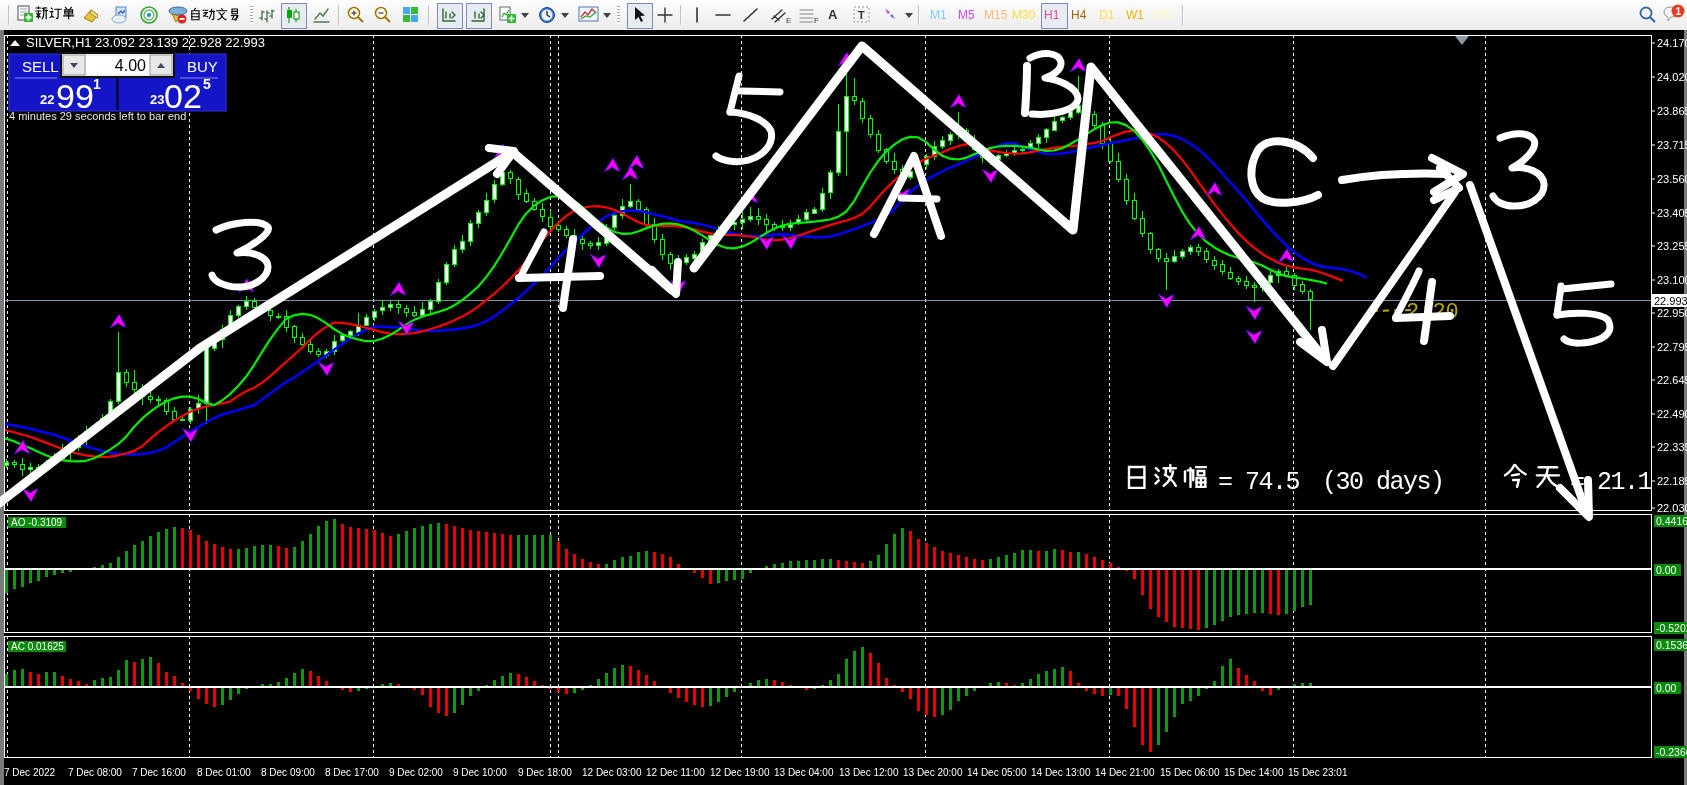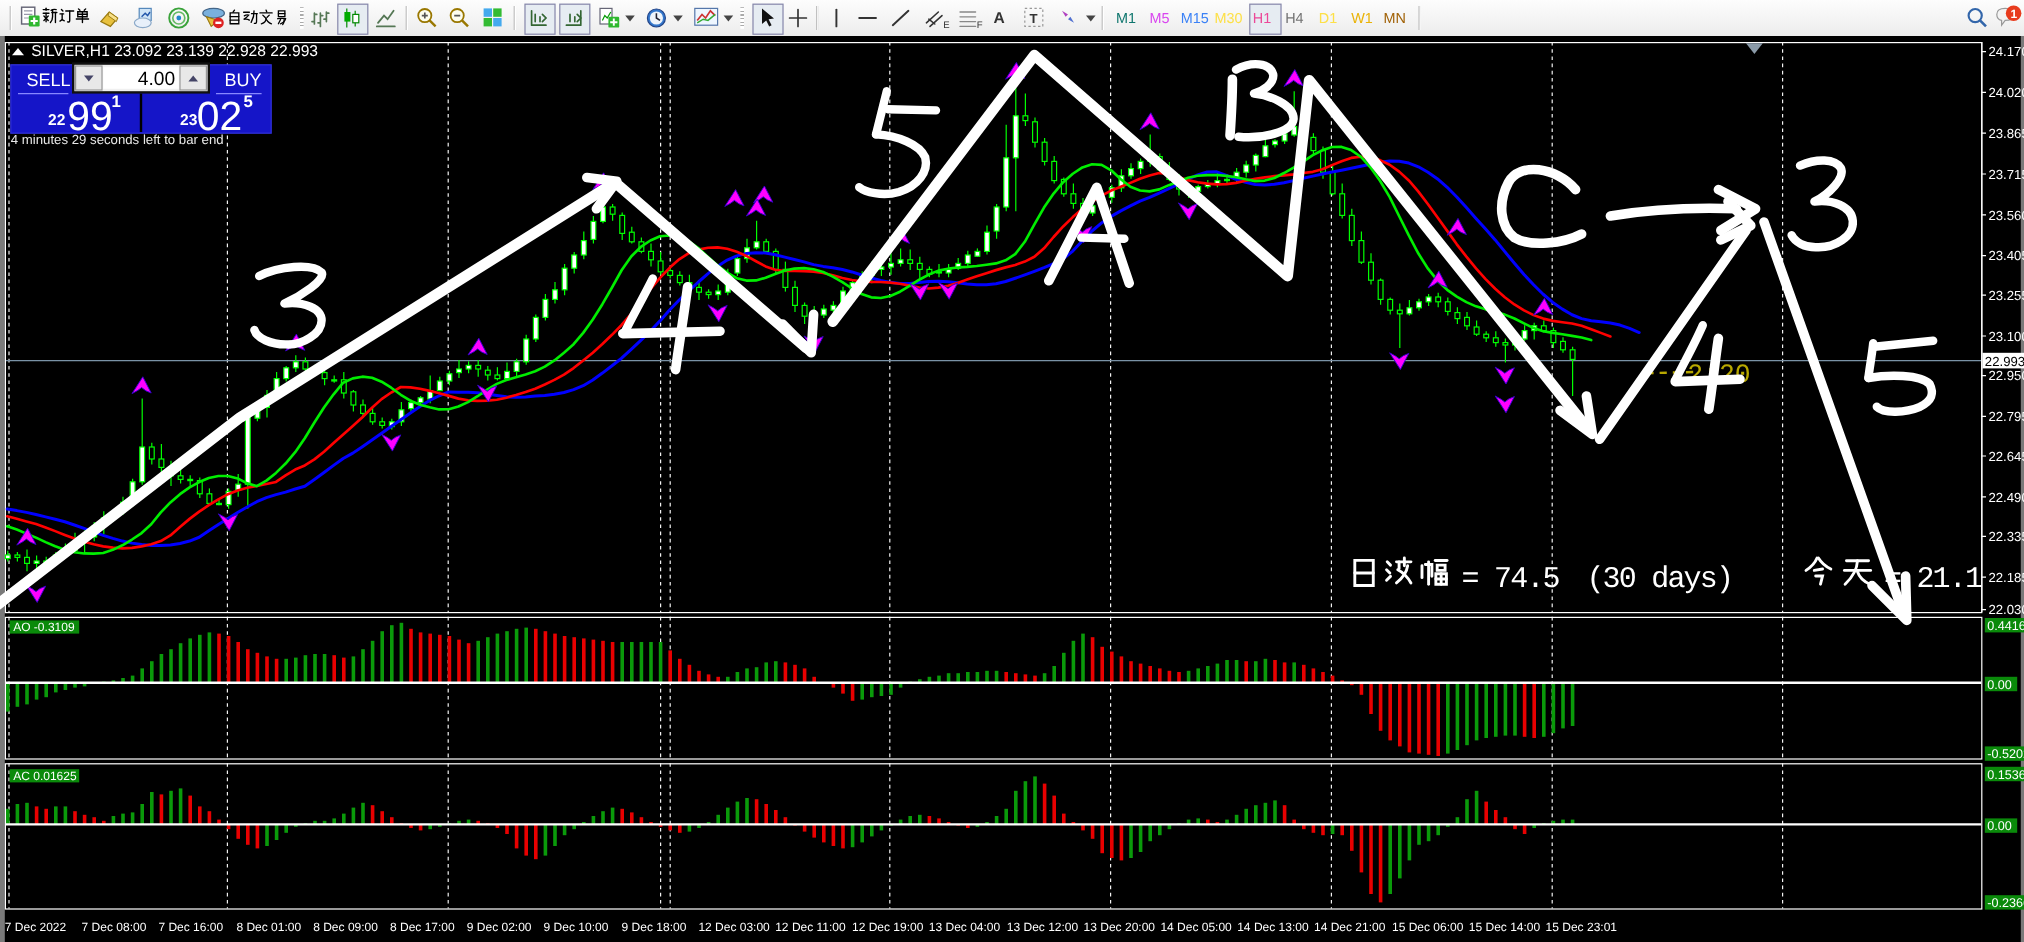--- a/index.html
+++ b/index.html
@@ -175,30 +175,30 @@
       <svg style="position:absolute;left:852px;top:5px" width="20" height="20">
         <rect x="2" y="2" width="15" height="15" fill="none" stroke="#999" stroke-dasharray="2,2"></rect>
         <text x="6" y="14" font-family="Liberation Sans" font-size="11" font-weight="bold" fill="#333">T</text>
       </svg>
       <svg style="position:absolute;left:881px;top:5px" width="20" height="20">
         <path d="M4,4 l5,3 l-2,2 z" fill="#b040c0"></path>
         <path d="M14,14 l-5,-3 l2,-2 z" fill="#5070d0"></path>
       </svg>
       <div style="position:absolute;left:905px;top:13px;width:0;height:0;border:4px solid transparent;border-top:5px solid #444"></div>
       <div style="position:absolute;left:918px;top:5px;width:1px;height:20px;background:#c0c0c0;border-right:1px solid #fff"></div>
-      <div style="position:absolute;left:930px;top:8px;font:12px 'Liberation Sans';color:#0f766e">M1</div>
+      <div style="position:absolute;left:930px;top:8px;font:12px 'Liberation Sans';color:#7dd3fc">M1</div>
       <div style="position:absolute;left:958px;top:8px;font:12px 'Liberation Sans';color:#d946ef">M5</div>
-      <div style="position:absolute;left:984px;top:8px;font:12px 'Liberation Sans';color:#3b82f6">M15</div>
+      <div style="position:absolute;left:984px;top:8px;font:12px 'Liberation Sans';color:#fdba74">M15</div>
       <div style="position:absolute;left:1012px;top:8px;font:12px 'Liberation Sans';color:#fde047">M30</div>
       <div style="position:absolute;left:1041px;top:3px;width:25px;height:24px;background:#e6ecf2;border:1px solid #88a"></div>
       <div style="position:absolute;left:1044px;top:8px;font:12px 'Liberation Sans';color:#ec4899">H1</div>
-      <div style="position:absolute;left:1071px;top:8px;font:12px 'Liberation Sans';color:#737373">H4</div>
+      <div style="position:absolute;left:1071px;top:8px;font:12px 'Liberation Sans';color:#a16207">H4</div>
       <div style="position:absolute;left:1099px;top:8px;font:12px 'Liberation Sans';color:#fde047">D1</div>
       <div style="position:absolute;left:1126px;top:8px;font:12px 'Liberation Sans';color:#eab308">W1</div>
-      <div style="position:absolute;left:1153px;top:8px;font:12px 'Liberation Sans';color:#a16207">MN</div>
+      <div style="position:absolute;left:1153px;top:8px;font:12px 'Liberation Sans';color:#fef9c3">MN</div>
       <div style="position:absolute;left:1182px;top:5px;width:1px;height:20px;background:#c0c0c0;border-right:1px solid #fff"></div>
       <svg style="position:absolute;left:1638px;top:5px" width="20" height="20">
         <circle cx="8" cy="8" r="5.5" fill="none" stroke="#3366aa" stroke-width="1.8"></circle>
         <path d="M12,12 L17,17" stroke="#3366aa" stroke-width="2.2"></path>
       </svg>
       <svg style="position:absolute;left:1662px;top:4px" width="24" height="22">
         <path d="M2,8 q0,-5 7,-5 q7,0 7,5 q0,5 -7,5 l-3,4 l0,-4 q-4,-1 -4,-5" fill="#f4f4f4" stroke="#999"></path>
         <circle cx="16" cy="7" r="6.5" fill="#e83c1e"></circle>
         <text x="13.5" y="11" font-family="Liberation Sans" font-size="10" font-weight="bold" fill="#fff">1</text>
       </svg>

